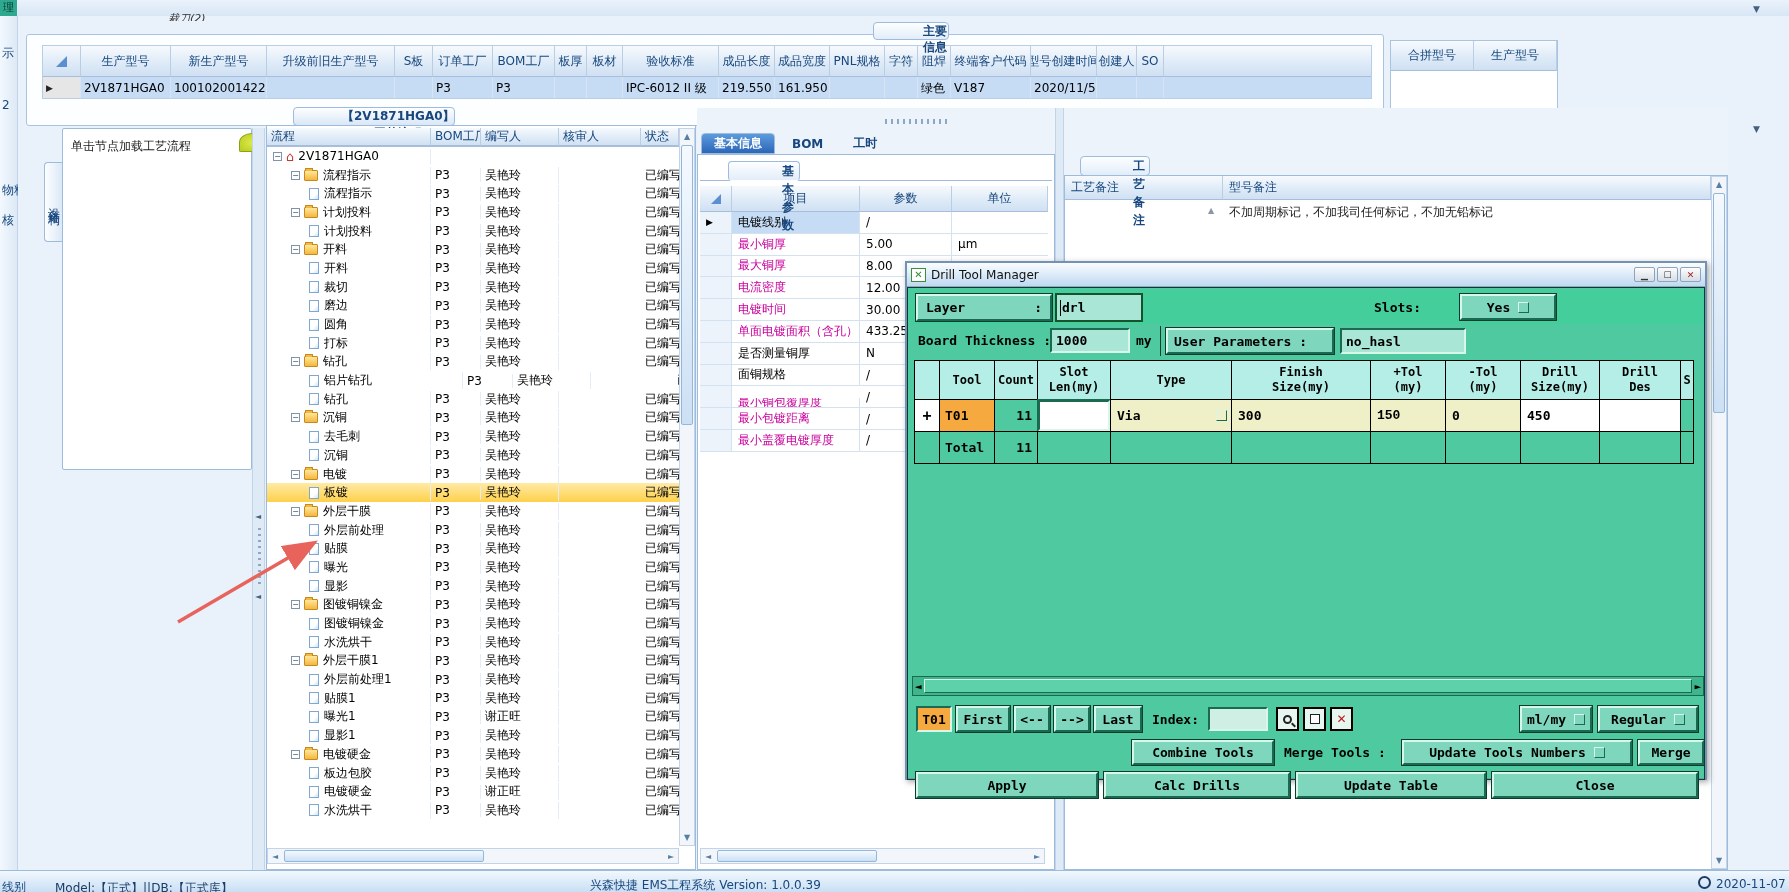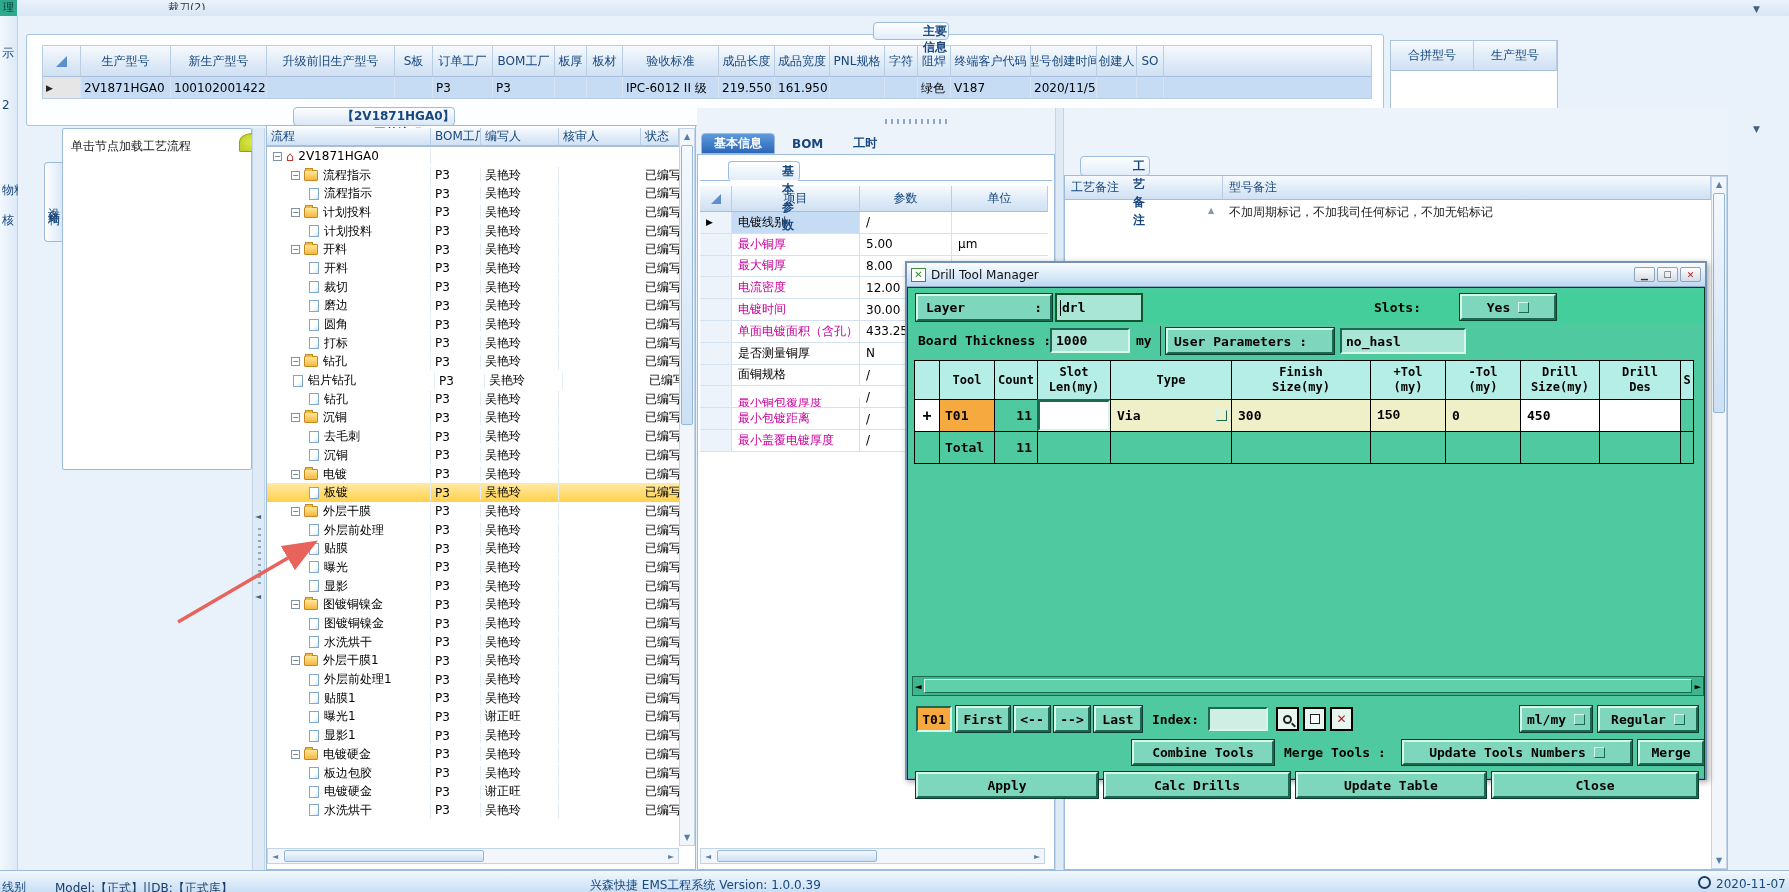--- a/index.html
+++ b/index.html
@@ -36,21 +36,21 @@
   .motif-sq { display:inline-block; width:11px; height:11px; background:#7ED6BC; border:1px solid; border-color:#D8F6EA #1A6950 #1A6950 #D8F6EA; margin-left:8px; flex:none; }
   .dtbl-h { background:#B4EEE6; border:1px solid #000; display:flex; align-items:center; justify-content:center; text-align:center; font-family:"DejaVu Sans Mono", monospace; font-weight:bold; font-size:12px; white-space:pre-line; line-height:1.25; }
   .dtbl-c { border:1px solid #000; display:flex; align-items:center; font-family:"DejaVu Sans Mono", monospace; font-weight:bold; font-size:13px; overflow:hidden; }
   .win-btn { width:21px; height:15px; background:linear-gradient(#FDFDFD,#D5DDE6); border:1px solid #8FA4B8; border-radius:2px; font-size:9px; display:flex; align-items:center; justify-content:center; color:#333; }
 </style>
 </head>
 <body>
 
 <div class="abs" style="left:0;top:0;width:1789px;height:16px;background:linear-gradient(#EAF2FB,#D8E6F5);"></div>
 <div class="abs" style="left:0;top:0;width:17px;height:16px;background:#2FA890;color:#083;color:#063F30;font-size:11px;text-align:center;line-height:15px;">理</div>
-<div class="abs" style="left:168px;top:0;height:10px;overflow:hidden;font-size:11px;color:#333;">裁刀(2)</div>
+<div class="abs" style="left:168px;top:11px;height:10px;overflow:hidden;font-size:11px;color:#333;font-style:italic;">裁刀(2)</div>
 <div id="left-rail" class="abs" style="left:0;top:16px;width:18px;height:856px;background:linear-gradient(90deg,#F3F8FD,#DCE9F6);border-right:1px solid #C2D4E8;">
     <div style="position: absolute; left: 2px; top: 29px; width: 16px; overflow: hidden; white-space: nowrap; color: rgb(23, 71, 126);">示</div>
     <div style="position: absolute; left: 2px; top: 82px; width: 16px; overflow: hidden; white-space: nowrap; color: rgb(23, 71, 126);">2</div>
     <div style="position: absolute; left: 2px; top: 166px; width: 16px; overflow: hidden; white-space: nowrap; color: rgb(23, 71, 126);">物料</div>
     <div style="position: absolute; left: 2px; top: 196px; width: 16px; overflow: hidden; white-space: nowrap; color: rgb(23, 71, 126);">核</div>
   </div>
 
 <div class="abs groupbox" style="left:26px;top:34px;width:1358px;height:92px;"></div>
 <div class="abs tab-label" style="left:873px;top:22px;width:76px;height:18px;line-height:16px;font-size:12px;z-index:3;">主要信息</div>
 <div id="top-table" class="abs" style="left:42px;top:45px;width:1330px;height:54px;background:#fff;border:1px solid #B9CDE4;overflow:hidden;">
@@ -211,21 +211,21 @@
         <div class="tcell" style="width: 38px; padding-left: 4px; white-space: nowrap; overflow: hidden;">已编写</div>
       </div>
       <div class="tree-row">
         <div class="tcell" style="width: 164px; white-space: nowrap; padding-left: 24px; border-right: 1px solid rgb(228, 236, 245);"><span class="expander">−</span><span class="folder-ic"></span><span>钻孔</span></div>
         <div class="tcell" style="width: 50px; padding-left: 4px; white-space: nowrap; border-right: 1px solid rgb(228, 236, 245);">P3</div>
         <div class="tcell" style="width: 78px; padding-left: 4px; white-space: nowrap; border-right: 1px solid rgb(228, 236, 245);">吴艳玲</div>
         <div class="tcell" style="width: 82px; padding-left: 4px; white-space: nowrap; border-right: 1px solid rgb(228, 236, 245);"></div>
         <div class="tcell" style="width: 38px; padding-left: 4px; white-space: nowrap; overflow: hidden;">已编写</div>
       </div>
       <div class="tree-row">
-        <div class="tcell" style="width: 168px; white-space: nowrap; padding-left: 26px; border-right: 1px solid rgb(228, 236, 245); font-family: Liberation Mono, monospace;"><span class="doc-ic"></span><span>铝片钻孔</span></div>
+        <div class="tcell" style="width: 196px; white-space: nowrap; padding-left: 42px; border-right: 1px solid rgb(228, 236, 245); font-family: Liberation Mono, monospace;"><span class="doc-ic"></span><span>铝片钻孔</span></div>
         <div class="tcell" style="width: 50px; padding-left: 4px; white-space: nowrap; border-right: 1px solid rgb(228, 236, 245);">P3</div>
         <div class="tcell" style="width: 78px; padding-left: 4px; white-space: nowrap; border-right: 1px solid rgb(228, 236, 245);">吴艳玲</div>
         <div class="tcell" style="width: 82px; padding-left: 4px; white-space: nowrap; border-right: 1px solid rgb(228, 236, 245);"></div>
         <div class="tcell" style="width: 38px; padding-left: 4px; white-space: nowrap; overflow: hidden;">已编写</div>
       </div>
       <div class="tree-row">
         <div class="tcell" style="width: 164px; white-space: nowrap; padding-left: 42px; border-right: 1px solid rgb(228, 236, 245);"><span class="doc-ic"></span><span>钻孔</span></div>
         <div class="tcell" style="width: 50px; padding-left: 4px; white-space: nowrap; border-right: 1px solid rgb(228, 236, 245);">P3</div>
         <div class="tcell" style="width: 78px; padding-left: 4px; white-space: nowrap; border-right: 1px solid rgb(228, 236, 245);">吴艳玲</div>
         <div class="tcell" style="width: 82px; padding-left: 4px; white-space: nowrap; border-right: 1px solid rgb(228, 236, 245);"></div>

